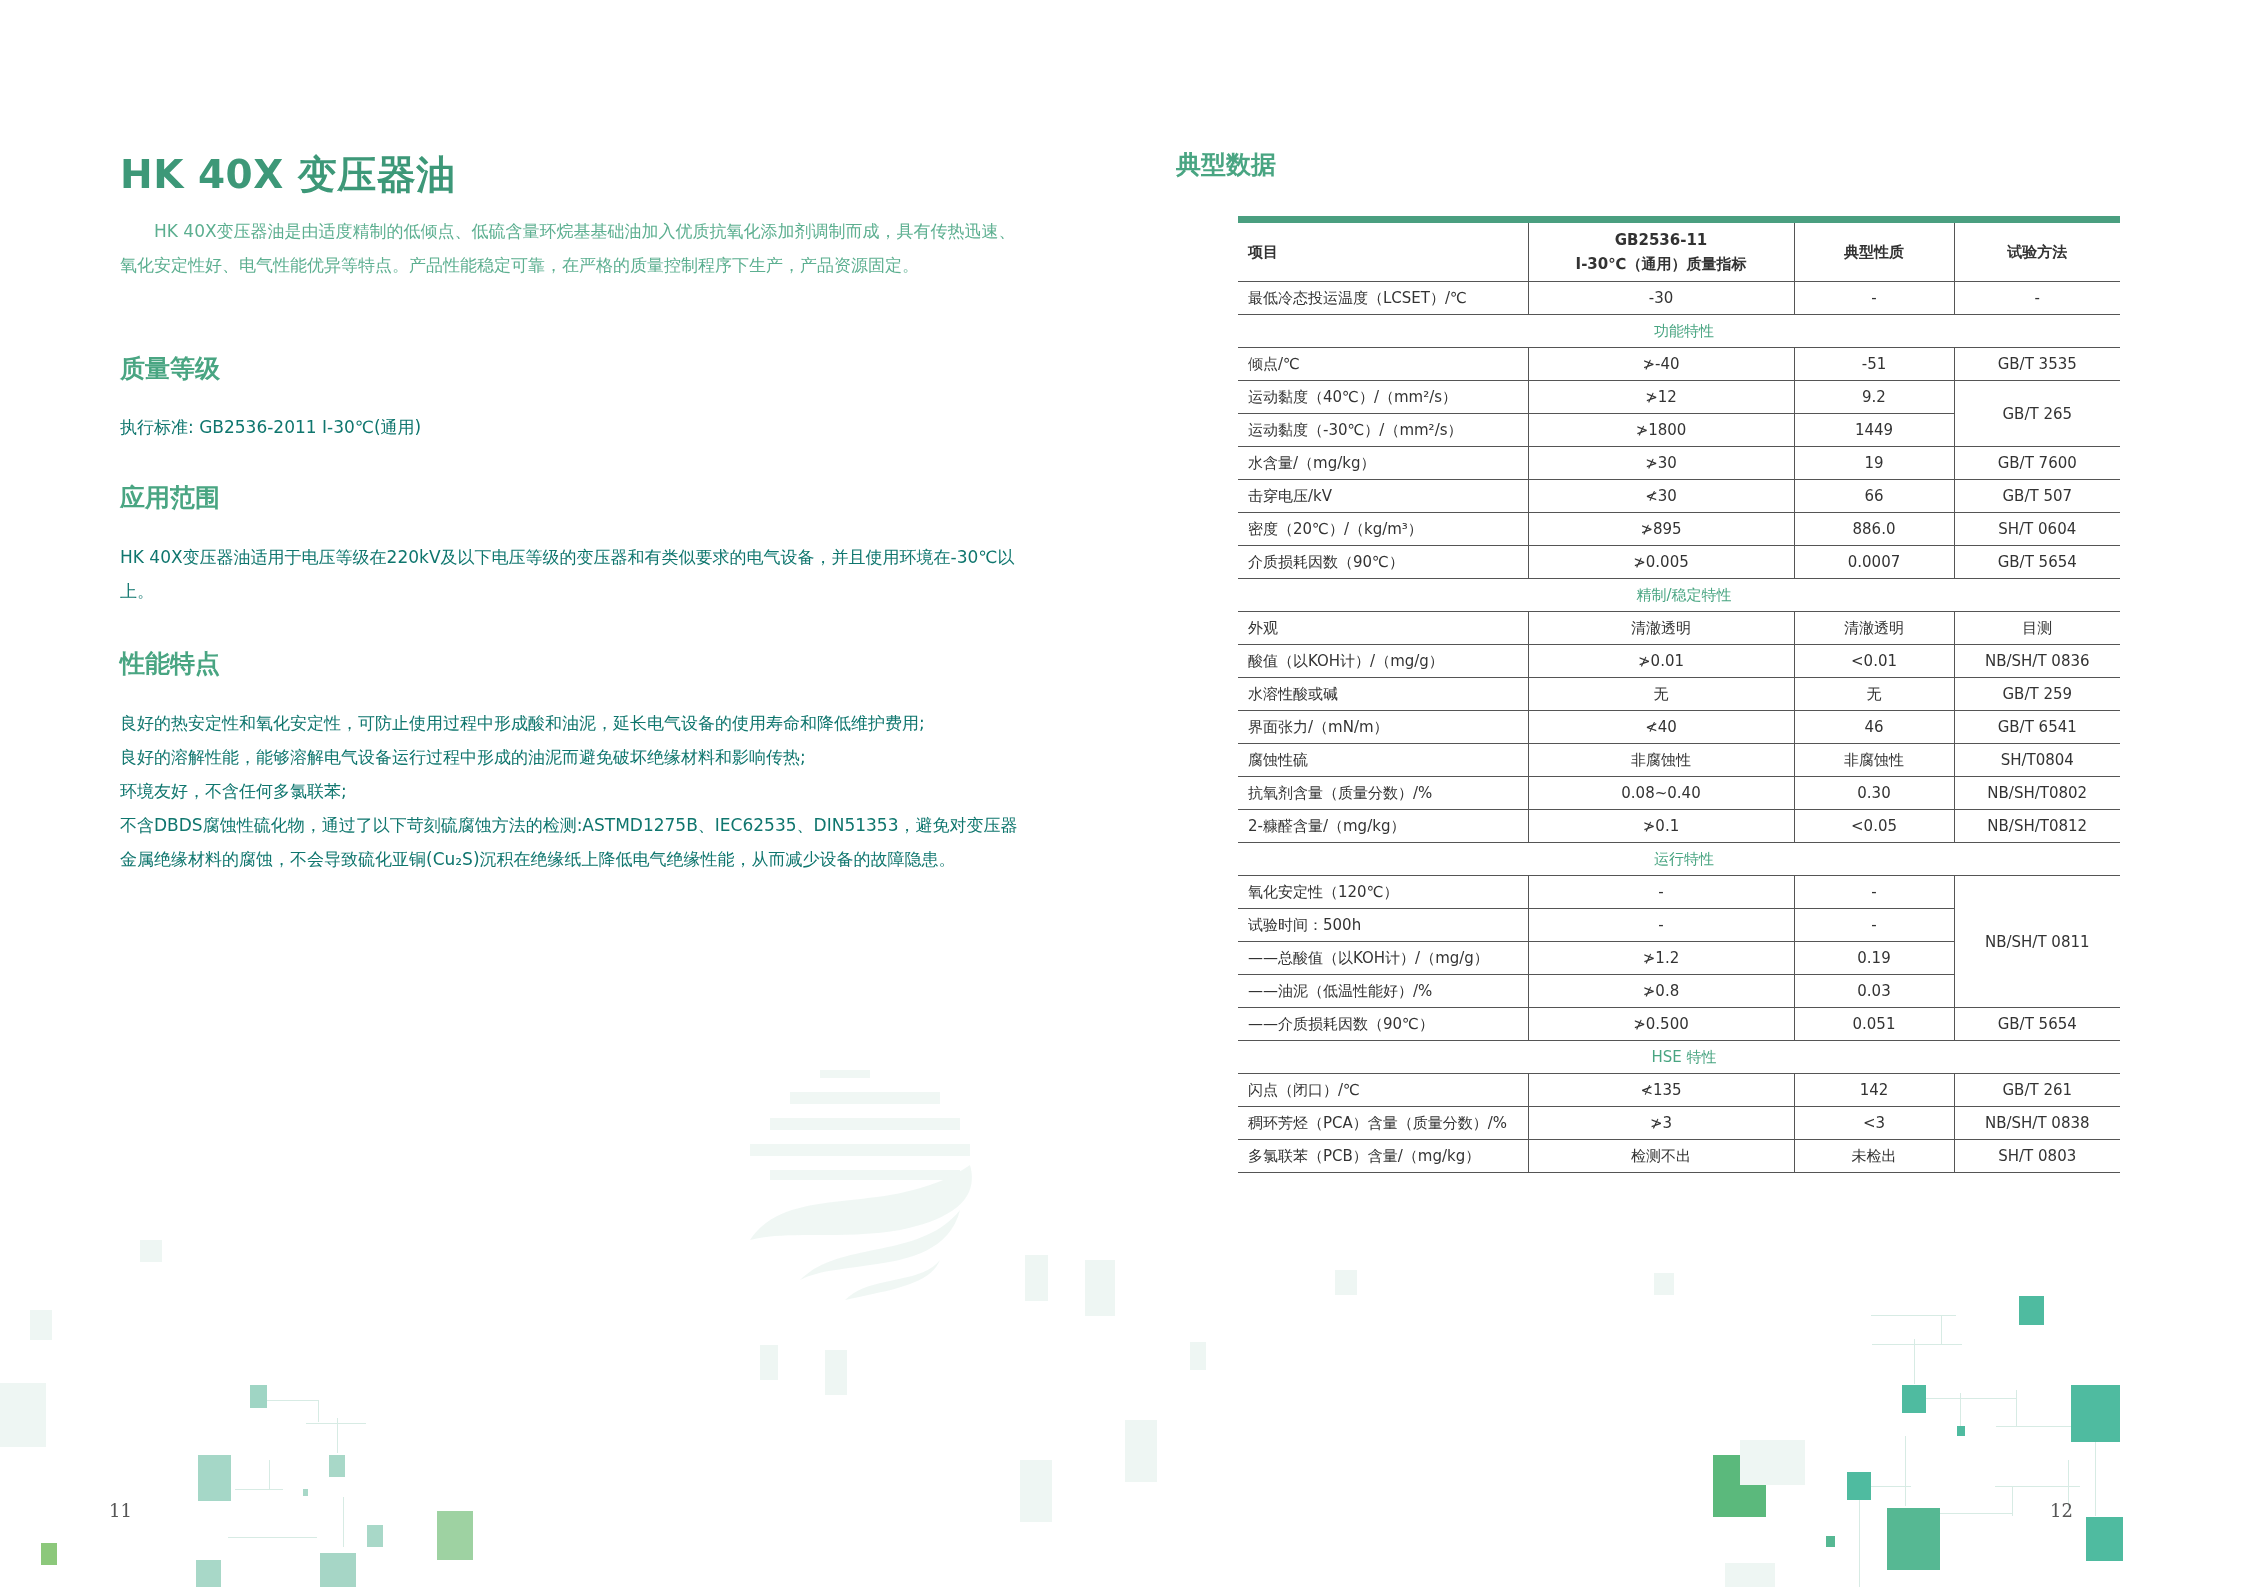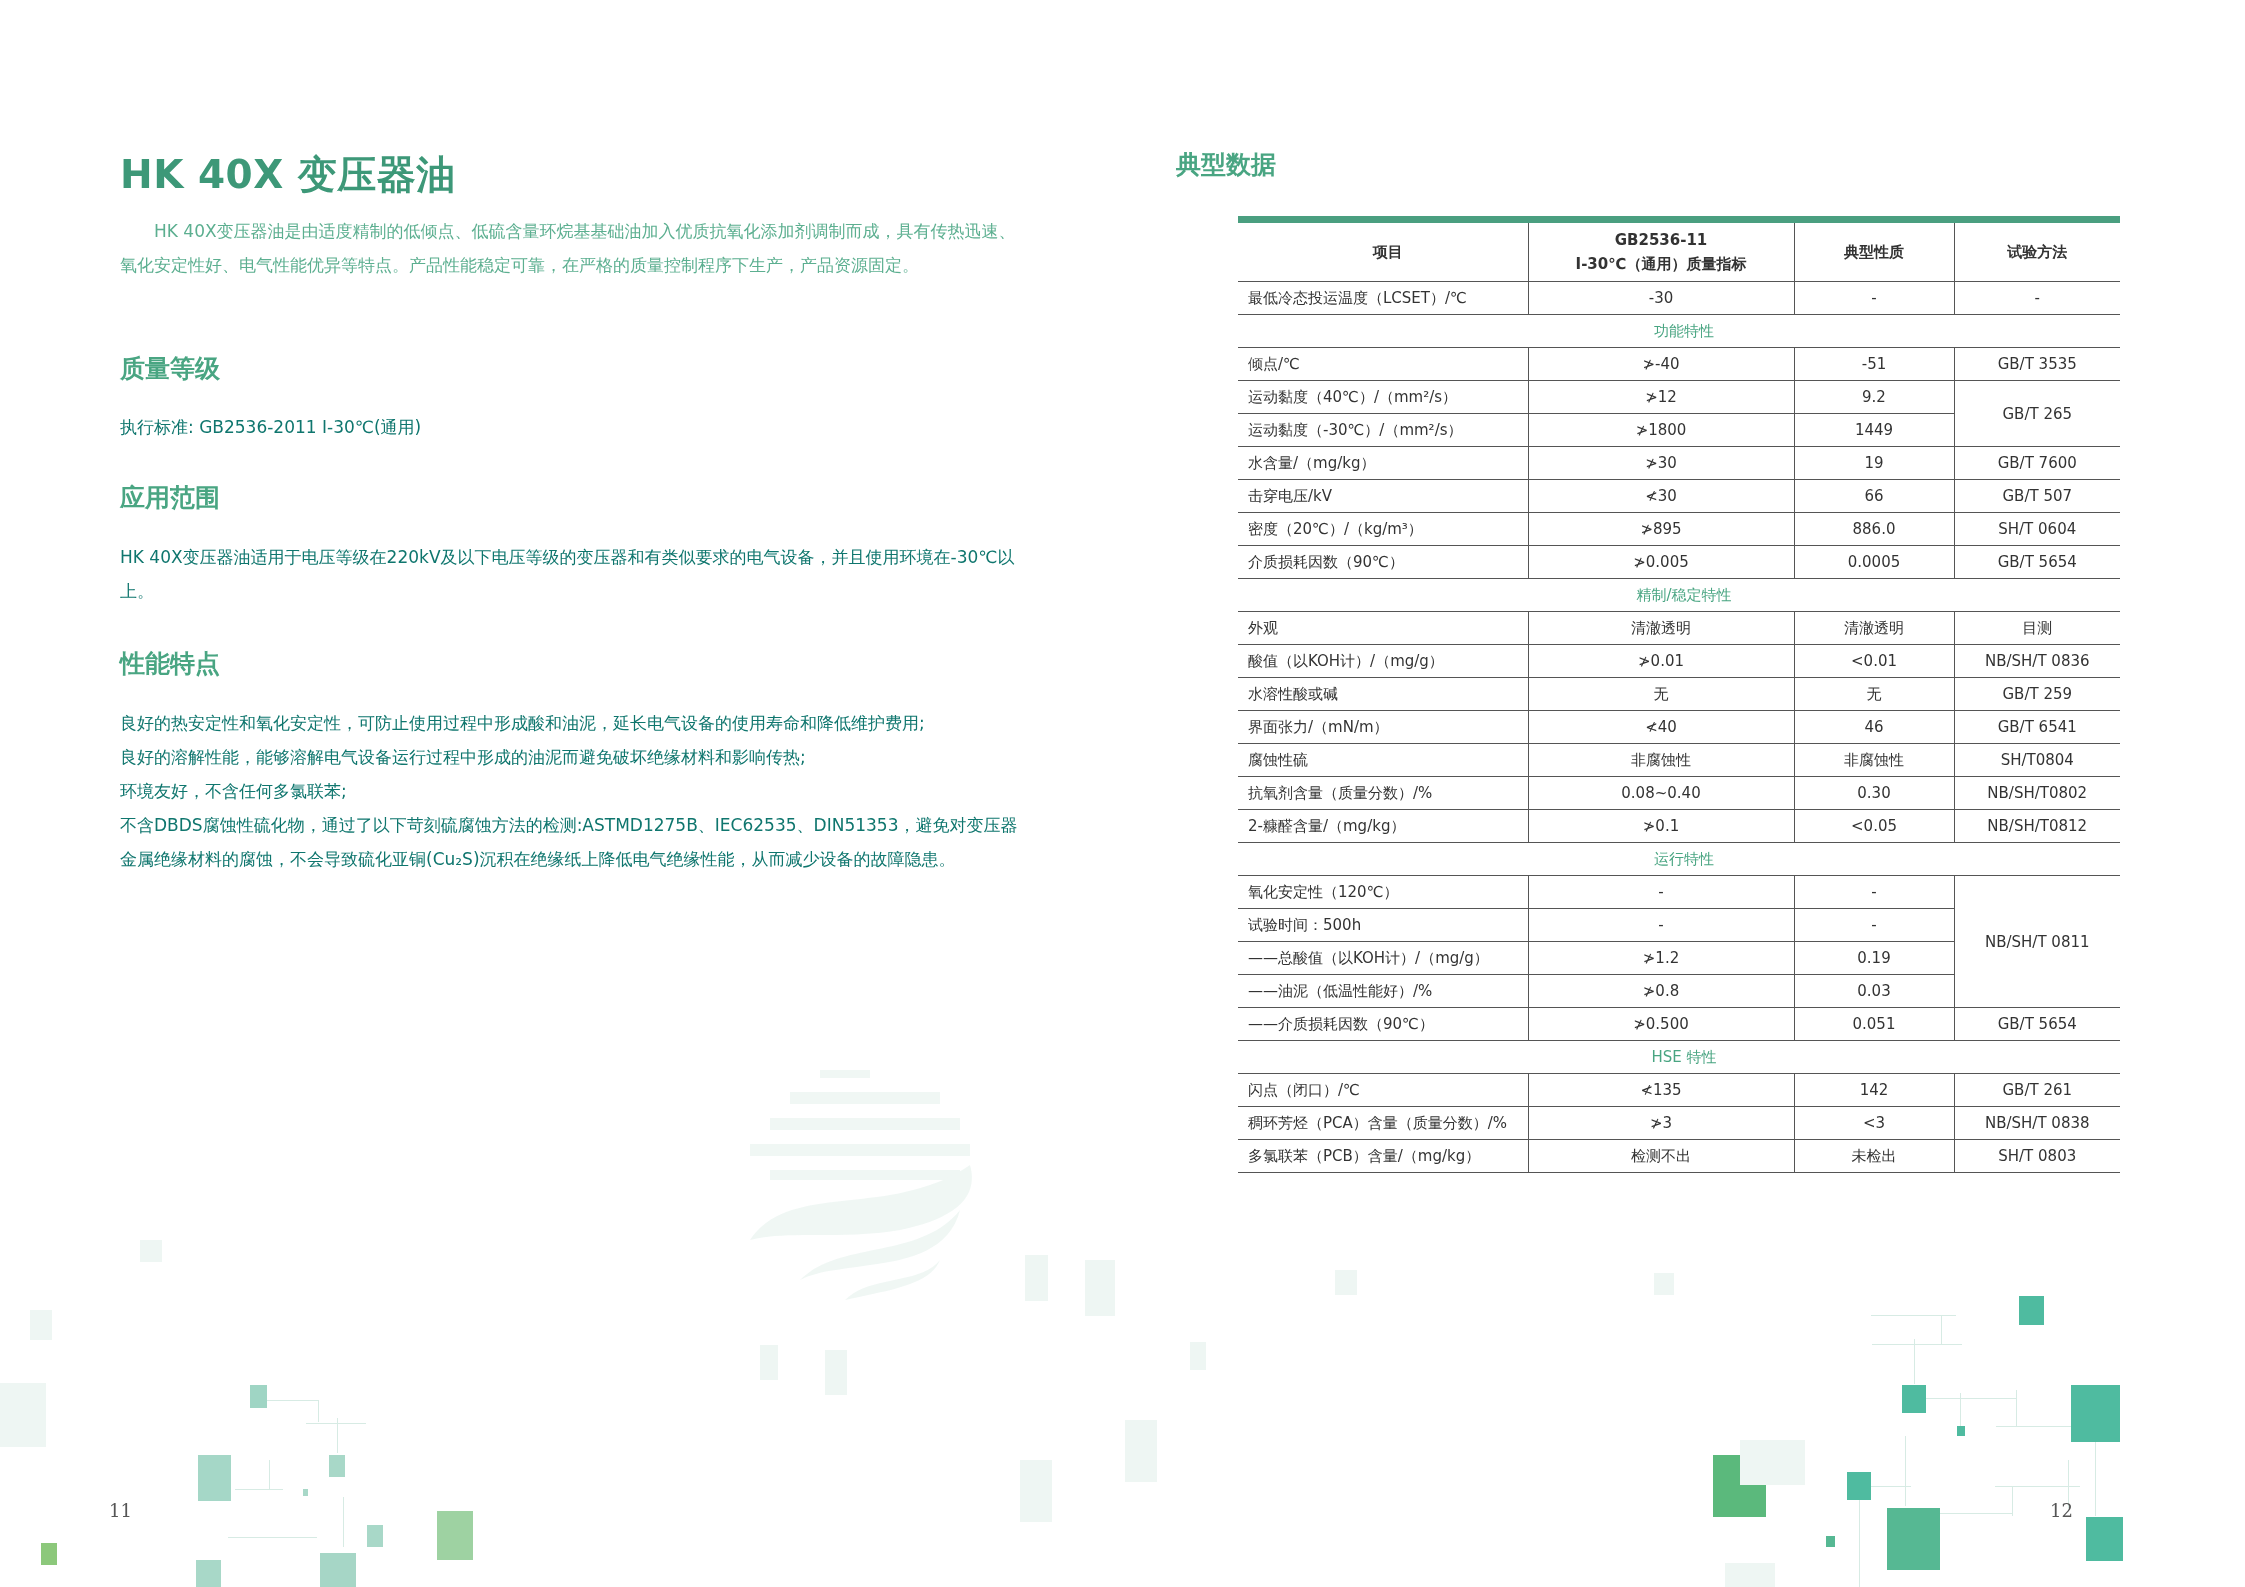--- a/index.html
+++ b/index.html
@@ -15,21 +15,21 @@
   .h2 { left:120px; font-size:25px; color:#49a582; font-weight:bold; white-space:nowrap; }
   .body-text { left:120px; width:912px; font-size:17px; line-height:34px; color:#0f766e; }
   .features p { margin:0; }
   .right-h { left:1176px; top:148px; font-size:25px; color:#49a582; font-weight:bold; }
   .table-wrap { left:1238px; top:216px; width:882px; }
   .green-bar { height:7px; background:#4a9f80; }
   table { border-collapse:collapse; width:882px; table-layout:fixed; font-size:15px; color:#333; }
   td, th { border-bottom:1.5px solid #555; padding:0; height:32px; text-align:center; font-weight:normal; }
   th { height:58px; font-weight:bold; font-size:15px; line-height:24px; }
   td.c1, th.c1 { text-align:left; padding-left:10px; }
-  th.c1 { text-align:center; }
+  th.c1 { }
   td + td, th + th { border-left:1.5px solid #555; }
   tr.section td { color:#49a582; text-align:center; padding-left:10px; border-left:none;margin-top:28px; }
   .page-num { font-family:"DejaVu Serif","Liberation Serif",serif; font-size:18px; color:#555; }
   .deco { position:absolute; }
   .line { position:absolute; background:#d7ebe4; }
   .faint { position:absolute; background:#eef6f3; }
   .wave { left:750px; top:1070px; width:240px; height:230px; opacity:0.55; }
 </style>
 </head>
 <body>
@@ -157,21 +157,21 @@
       </tr>
       <tr>
         <td class="c1">密度（20℃）/（kg/m³）</td>
         <td>≯895</td>
         <td>886.0</td>
         <td>SH/T 0604</td>
       </tr>
       <tr>
         <td class="c1">介质损耗因数（90℃）</td>
         <td>≯0.005</td>
-        <td>0.0005</td>
+        <td>0.0007</td>
         <td>GB/T 5654</td>
       </tr>
       <tr class="section">
         <td colspan="4">精制/稳定特性</td>
       </tr>
       <tr>
         <td class="c1">外观</td>
         <td>清澈透明</td>
         <td>清澈透明</td>
         <td>目测</td>

